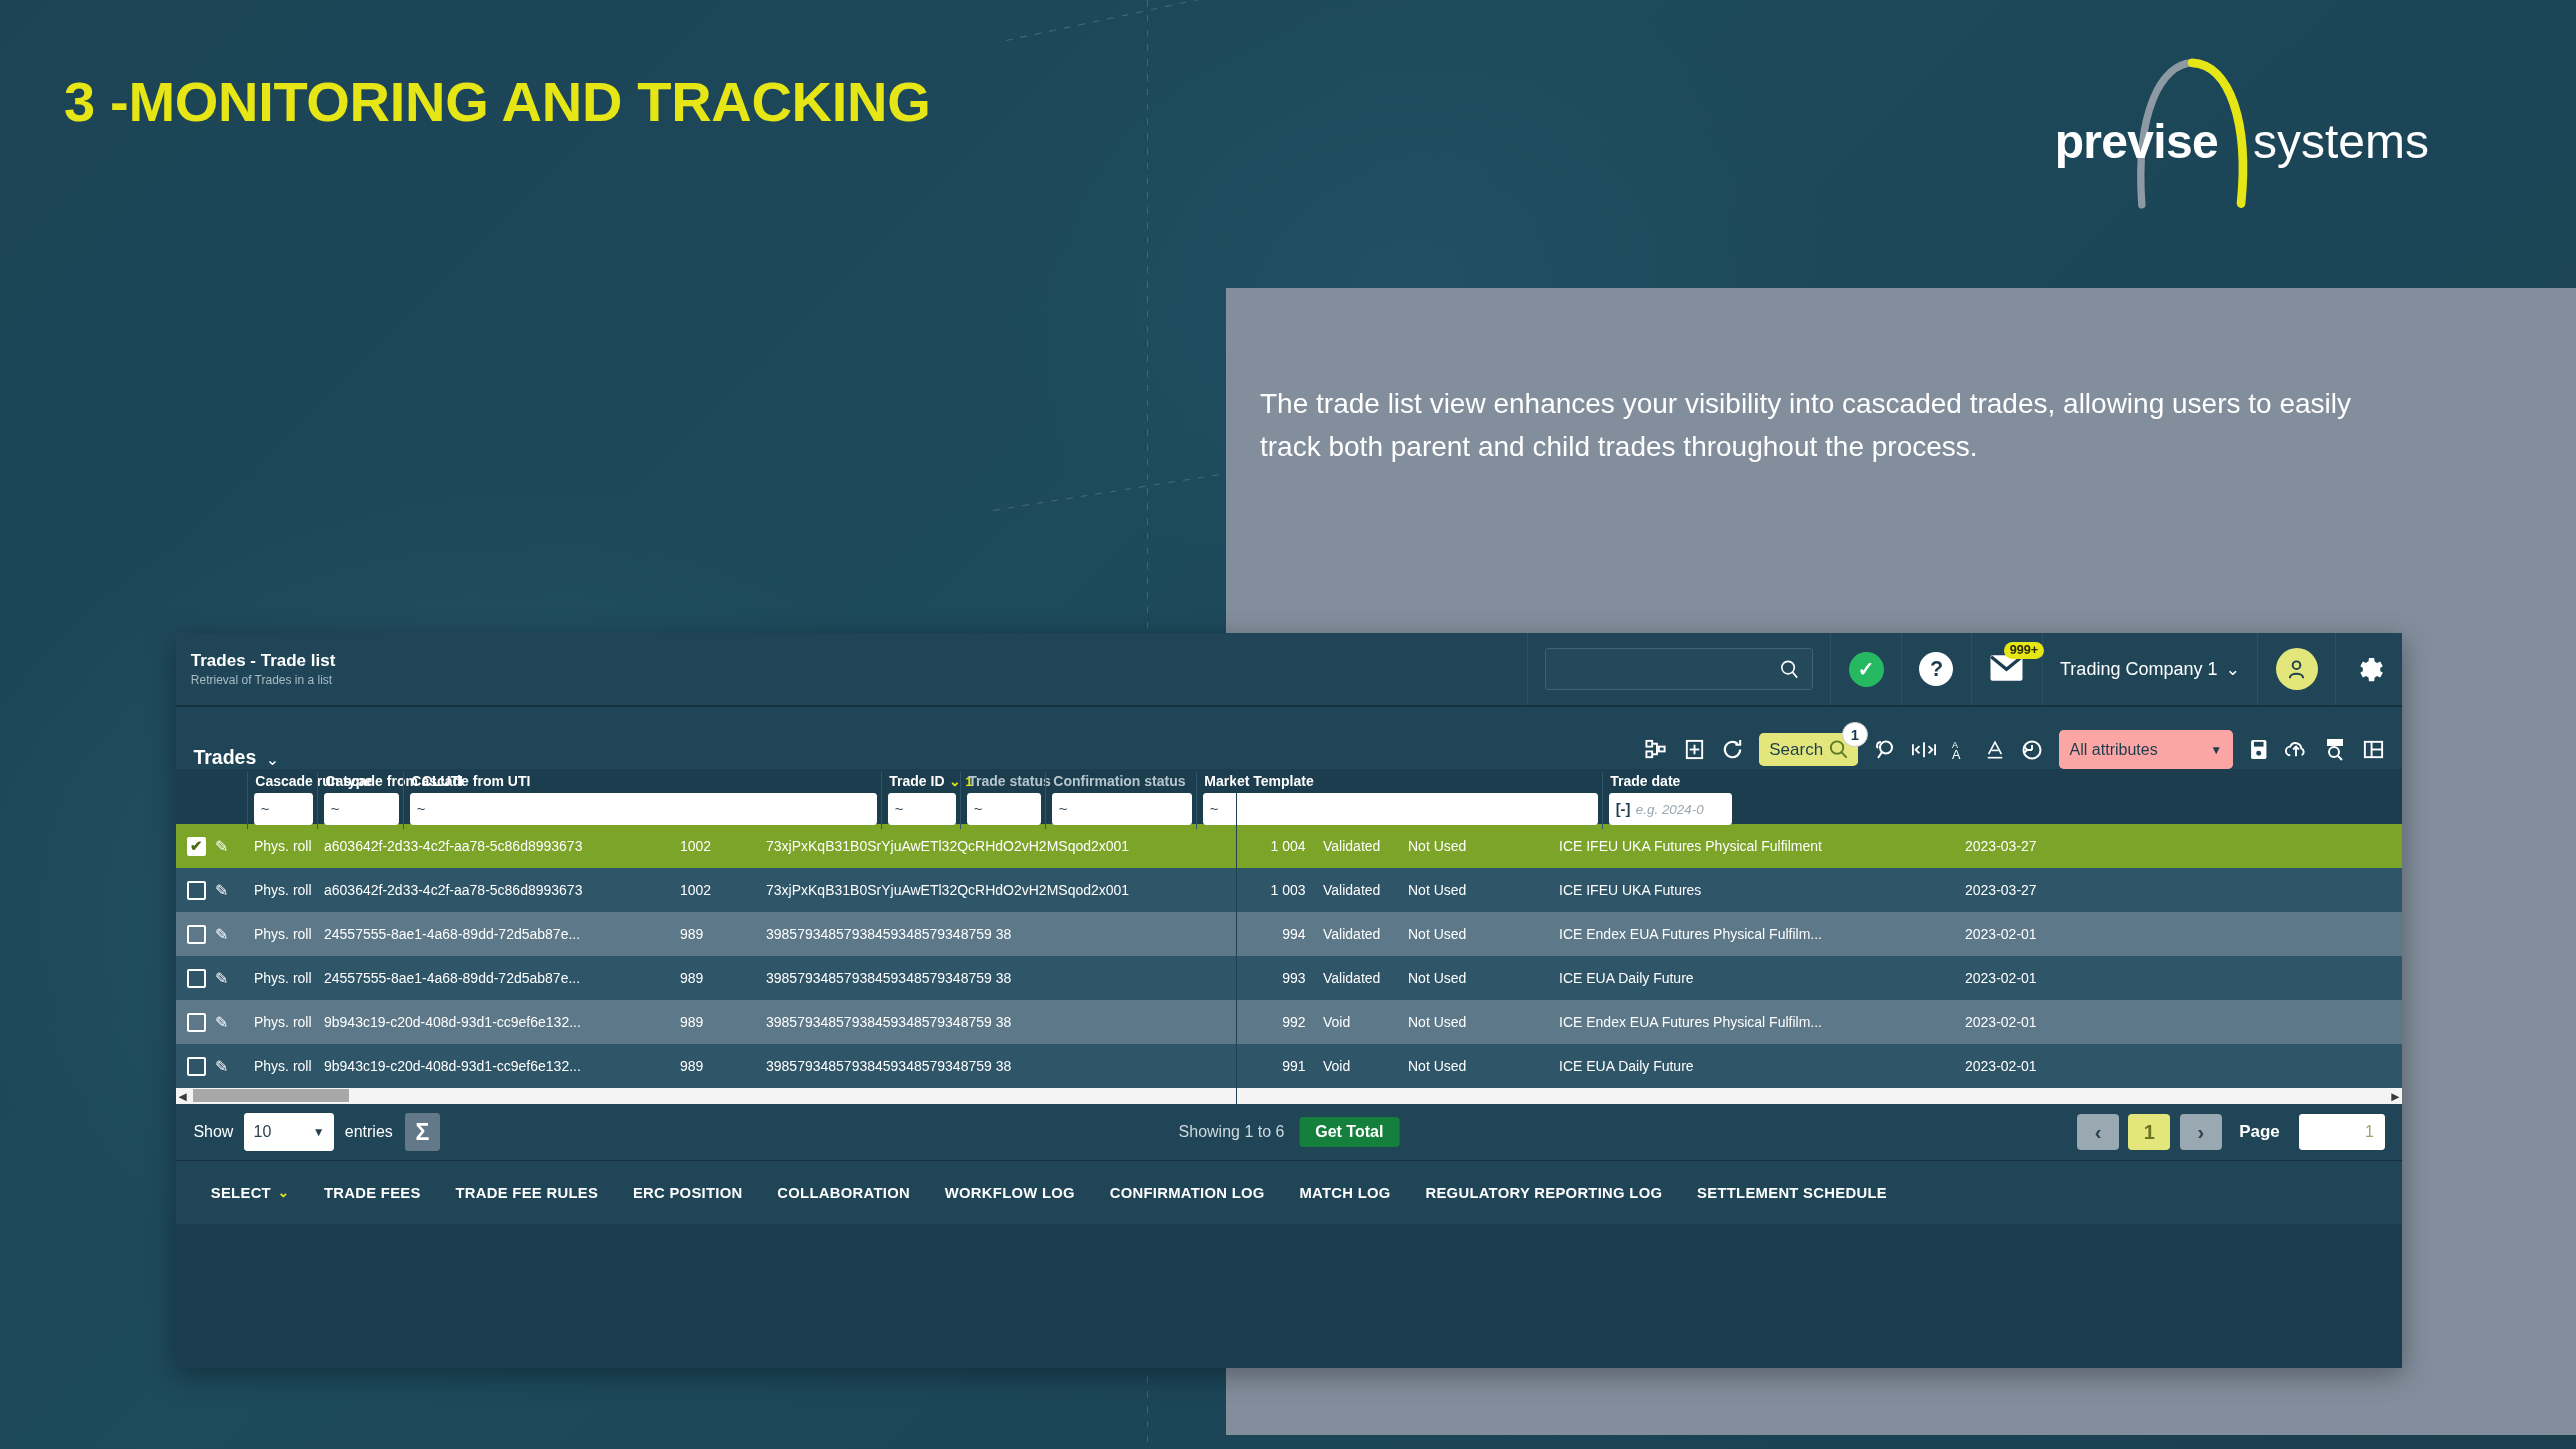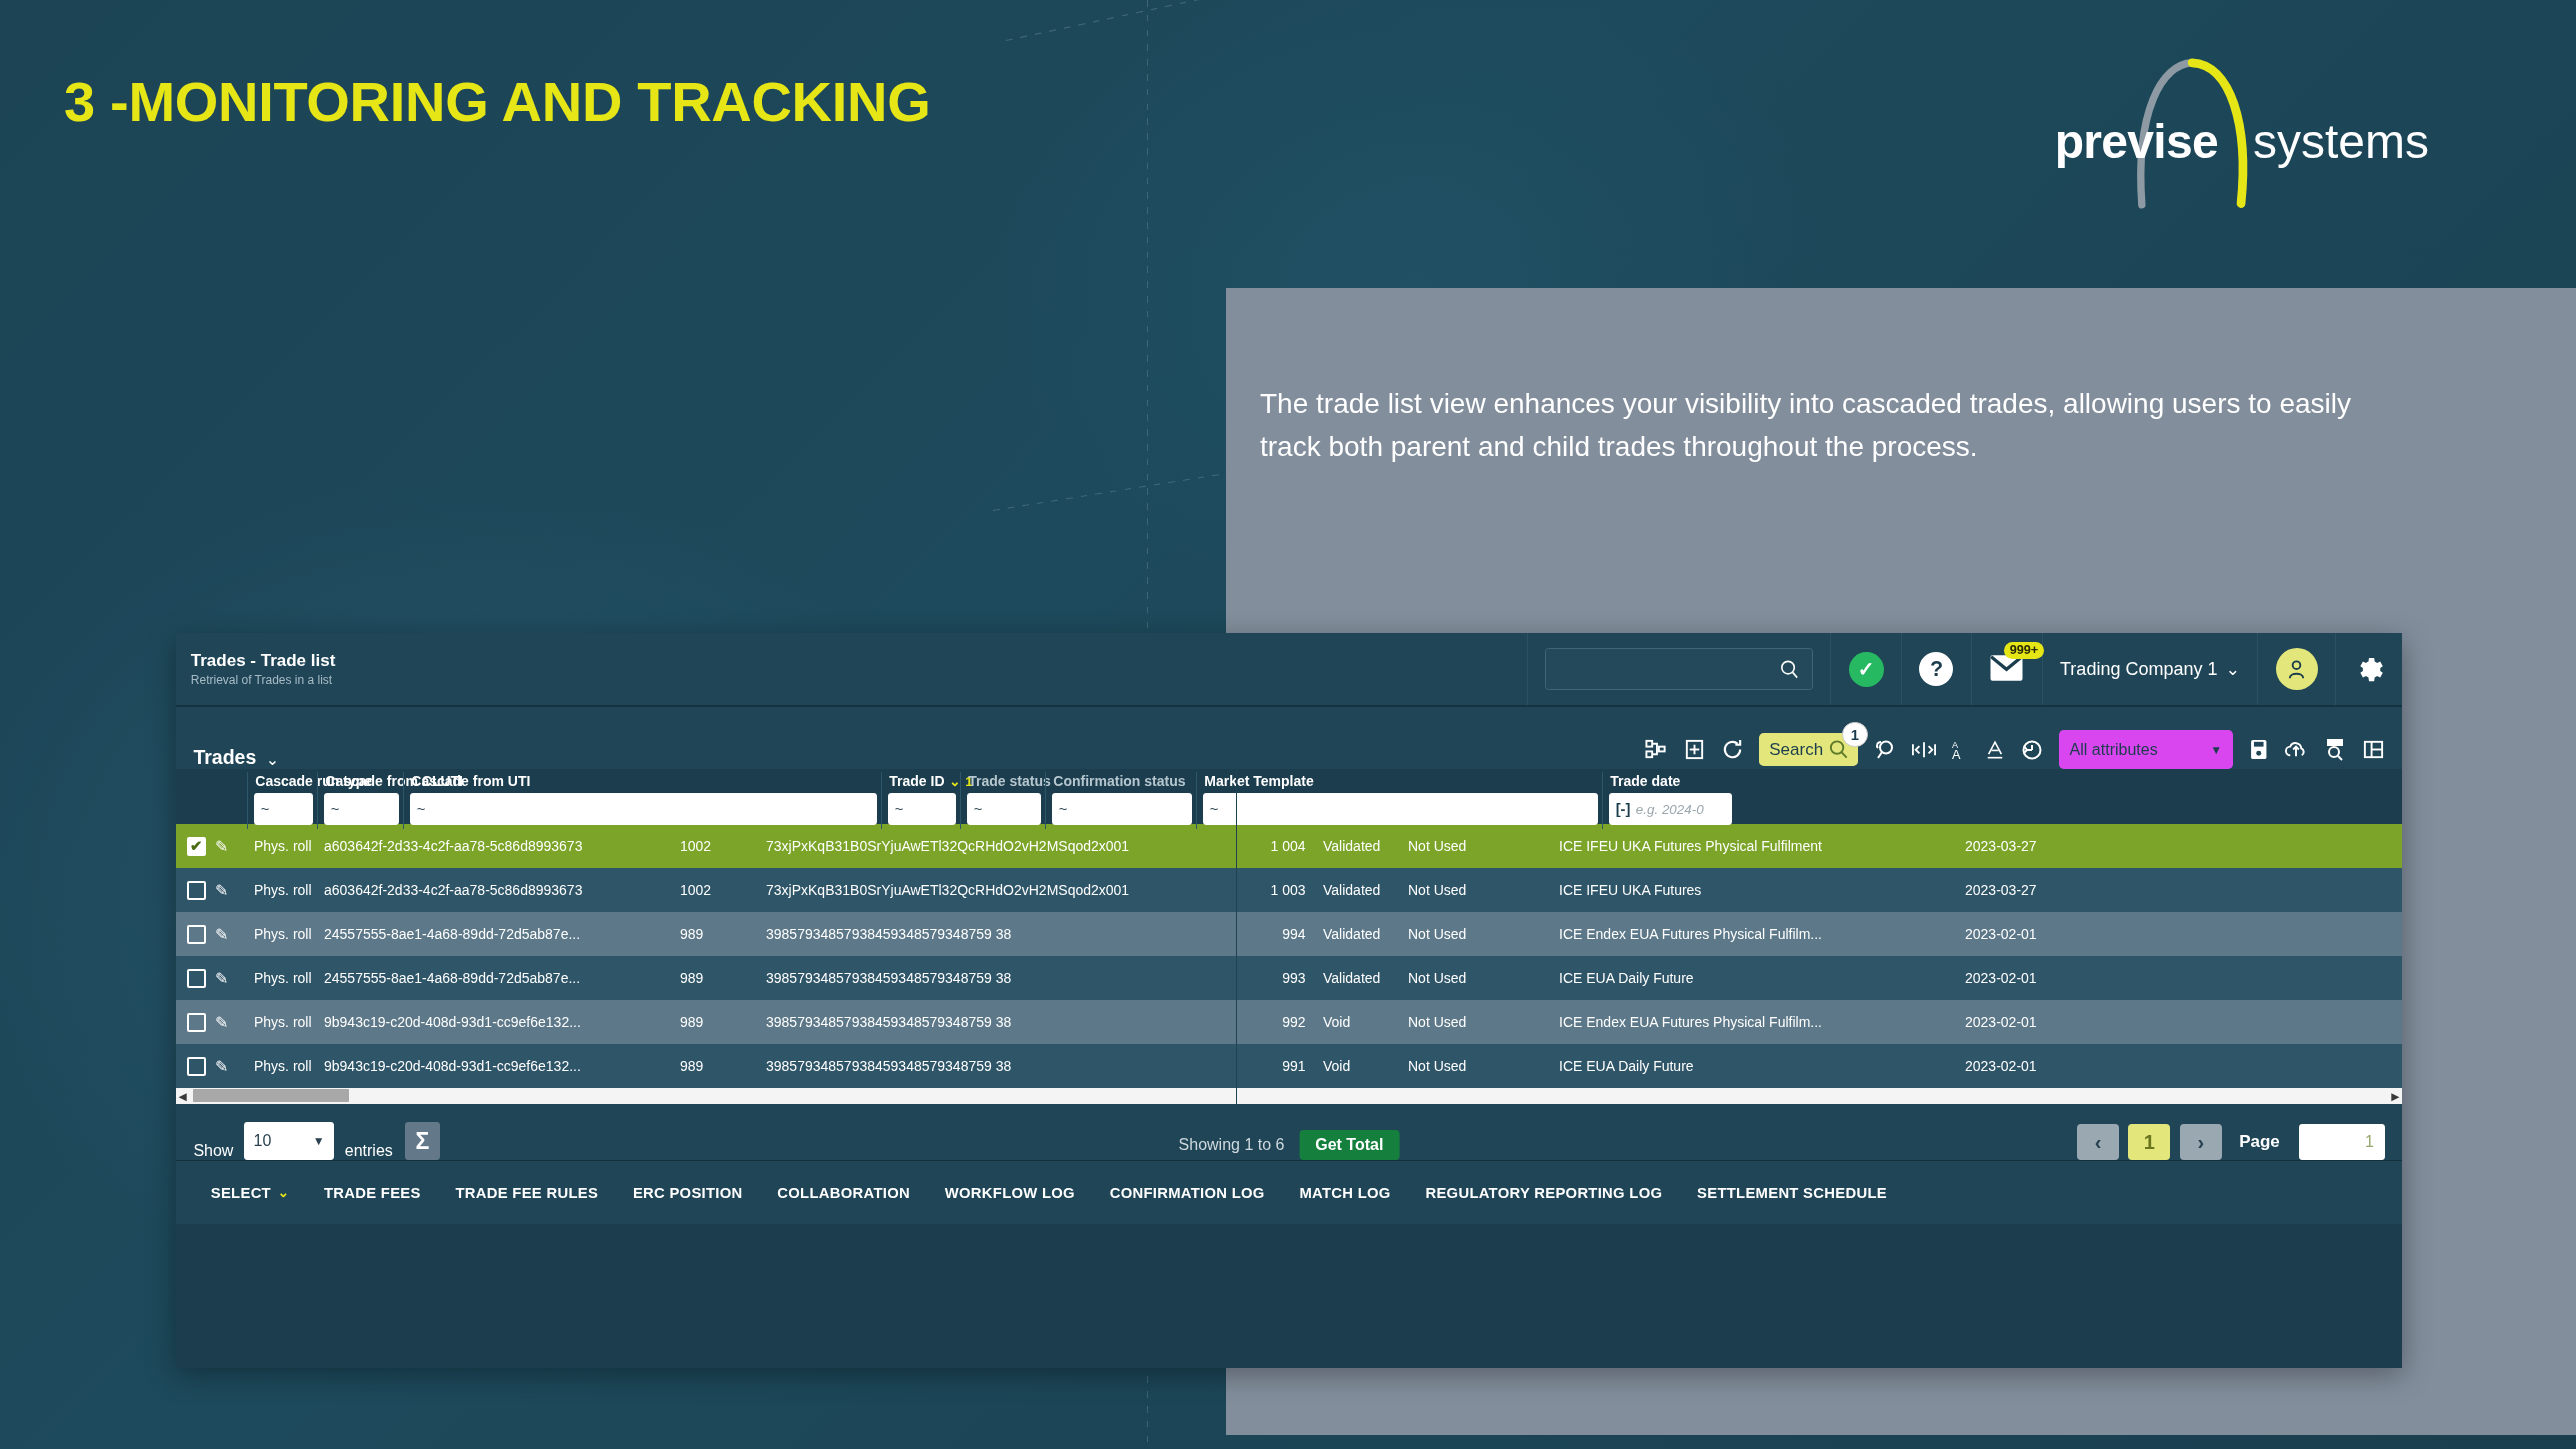--- a/index.html
+++ b/index.html
@@ -135,21 +135,21 @@
   }
   #search-chip-label { color: #1c3d4d; font-size: 17px; font-weight: 400; }
   #search-chip-badge {
     position: absolute; right: -9.4px; top: -10.7px;
     width: 25.5px; height: 25.5px; border-radius: 50%;
     background: #ffffff; border: 0.7px solid #c9c9c9;
     color: #1c3d4d; font-size: 14.8px; font-weight: 600;
     display: flex; align-items: center; justify-content: center;
   }
   #attr-select {
-    background: #d946ef; border-radius: 4.7px; height: 39px; width: 174px;
+    background: #fca5a5; border-radius: 4.7px; height: 39px; width: 174px;
     display: flex; align-items: center; justify-content: space-between;
     padding: 0 10.7px; color: #1c3d4d; font-size: 16px;
   }
 
   
   #table-wrap { position: relative; background: #1c3d4d; }
   #col-head {
     display: flex; align-items: flex-start; height: 55px;
     padding-left: 1.3px; background: #1c3d4d;
   }
@@ -213,21 +213,21 @@
   }
   #hscroll-track { flex: 1; height: 100%; position: relative; }
   #hscroll-thumb {
     position: absolute; left: 4px; top: 1.3px; width: 156px; height: 12.7px;
     background: #a8a8a8; border-radius: 0.7px;
   }
 
   
   #pagebar {
     height: 56px; background: #1f4557;
-    display: flex; align-items: flex-end; padding: 0 17.4px; position: relative;
+    display: flex; align-items: center; padding: 0 17.4px; position: relative;
   }
   #show-label, #entries-label { color: #ffffff; font-size: 16px; }
   #rows-select {
     width: 90px; height: 38px; background: #ffffff; border-radius: 3.4px;
     display: flex; align-items: center; justify-content: space-between;
     padding: 0 9.4px; margin: 0 10.7px; color: #2a4250; font-size: 16px;
   }
   #sigma-btn {
     width: 35px; height: 38px; background: #63798a; border-radius: 3.4px;
     margin-left: 12px; color: #ffffff; font-size: 23px;

